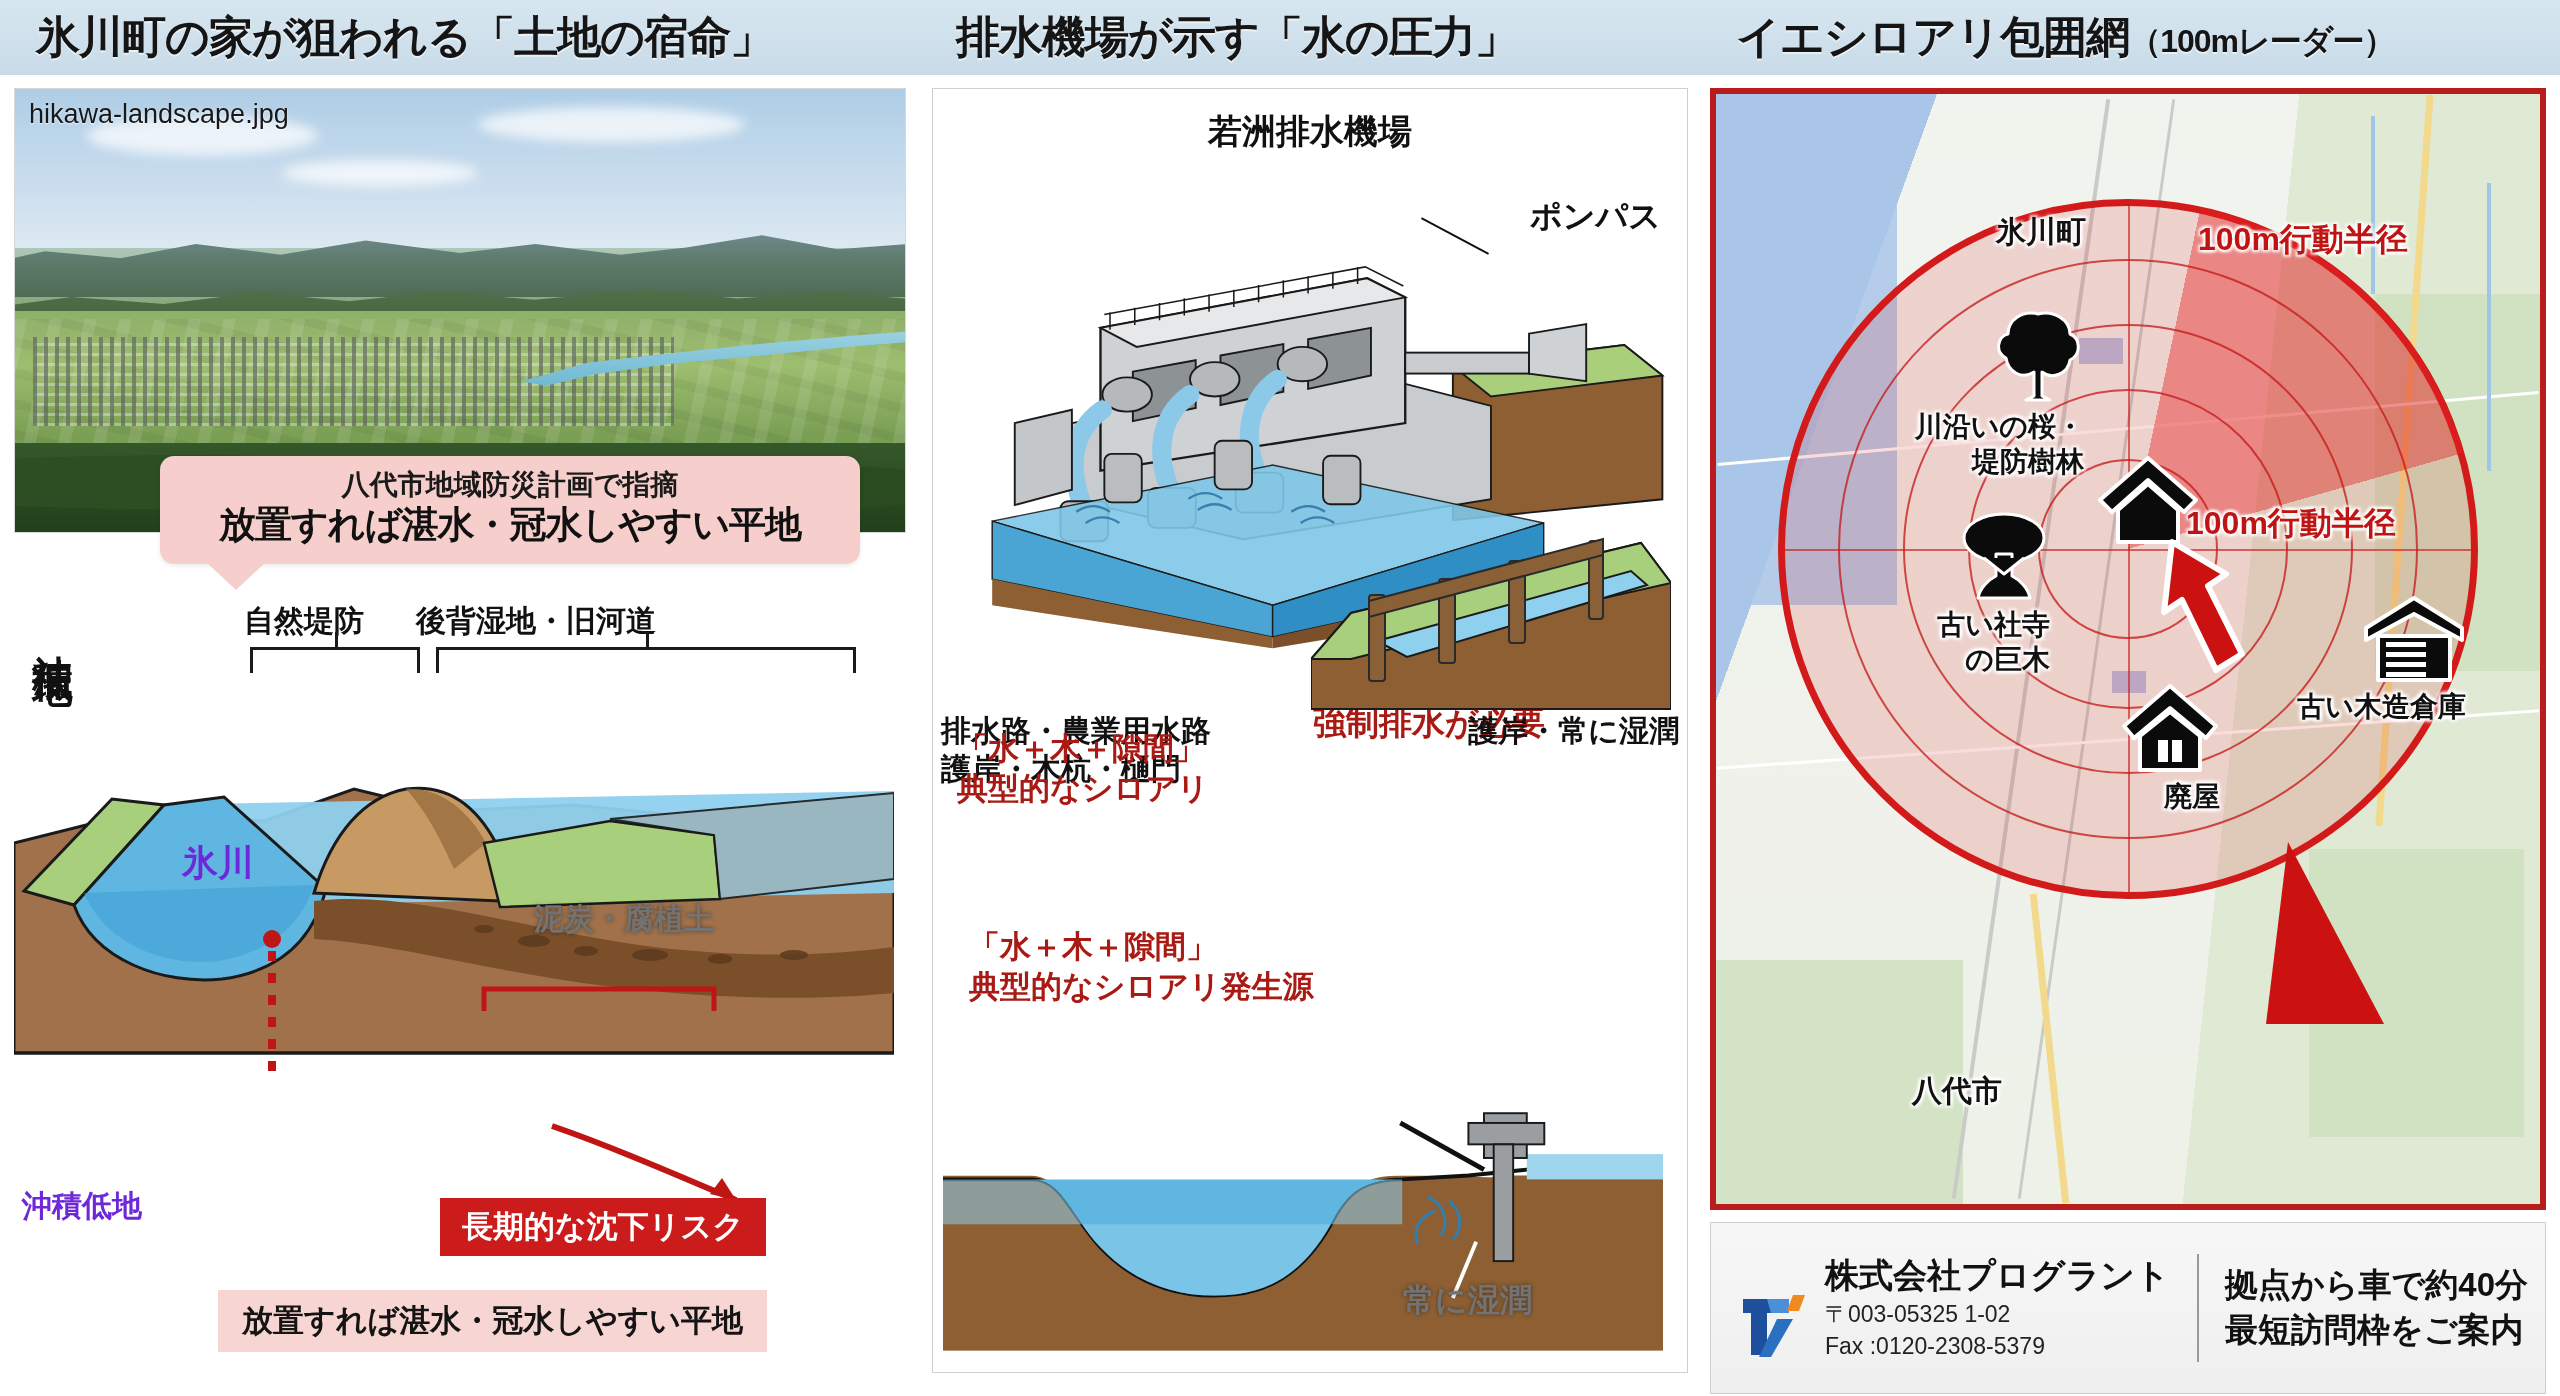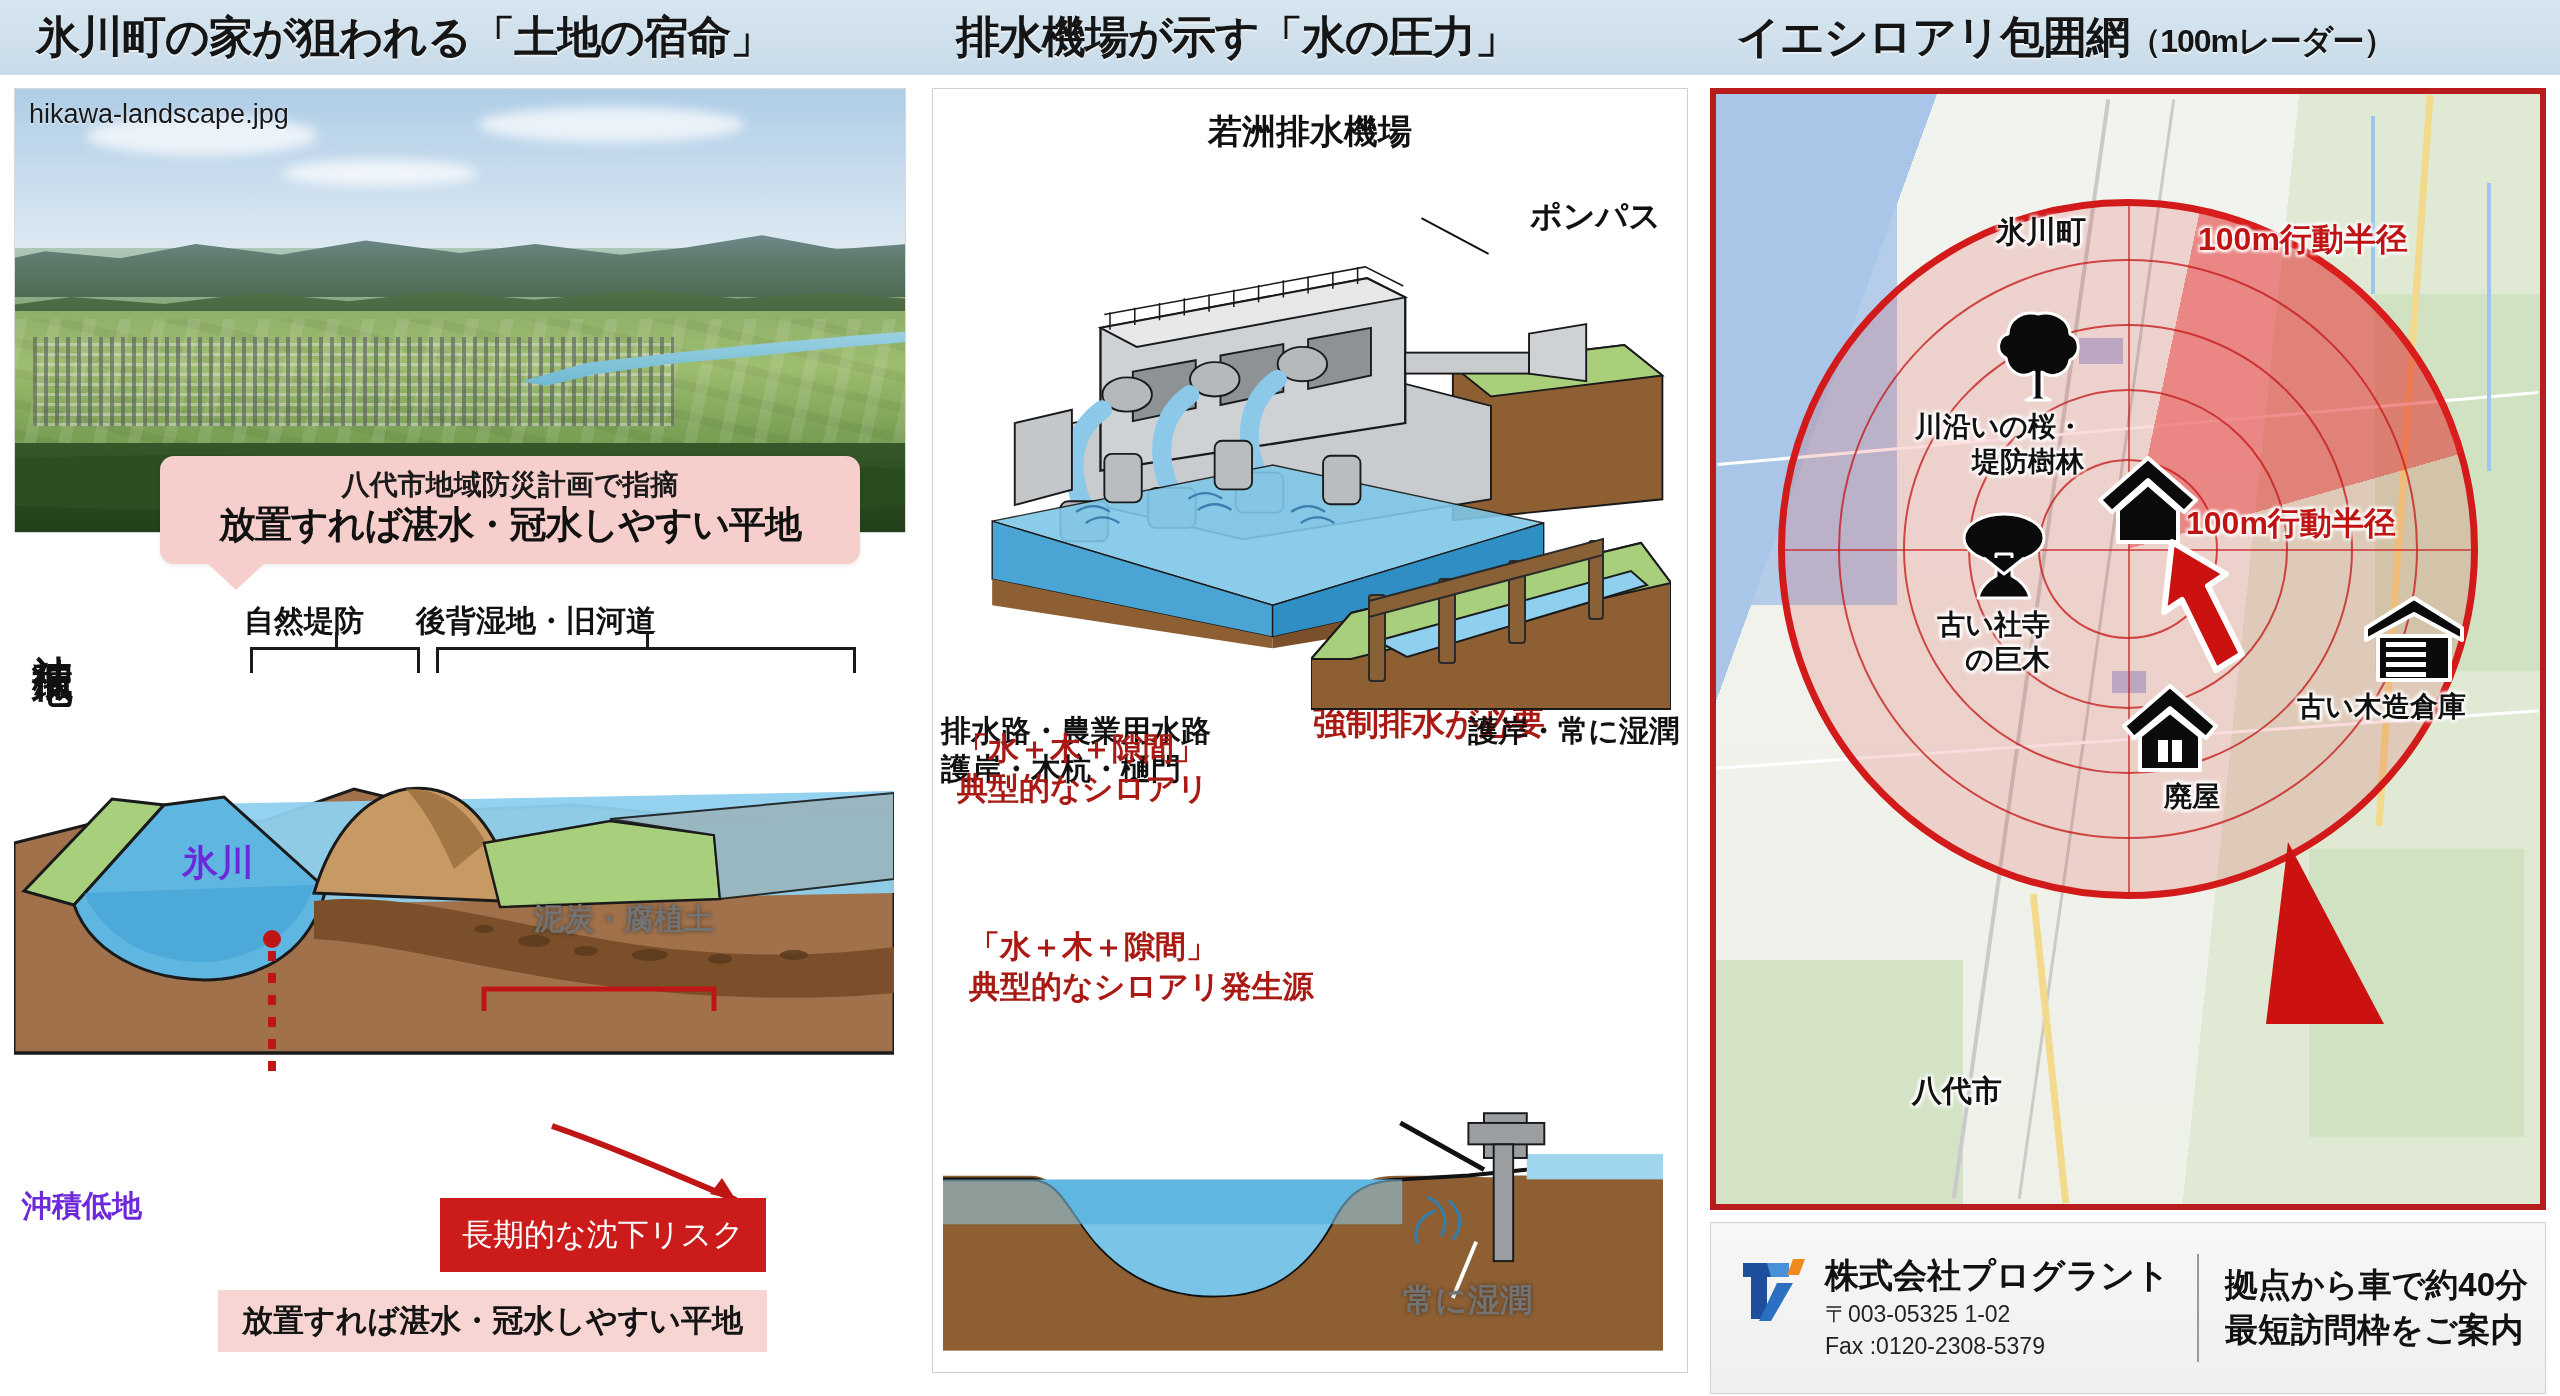--- a/index.html
+++ b/index.html
@@ -101,21 +101,21 @@
   .brackets { position: absolute; left: 236px; top: 46px; width: 636px; height: 34px; }
   .brk { position:absolute; border: 3px solid #1a1a1a; border-bottom: none; height: 26px; }
   .brk .stem{position:absolute;left:50%;top:-18px;width:3px;height:18px;background:#1a1a1a;}
   .brk.a { left: 0; width: 170px; }
   .brk.b { left: 186px; width: 420px; }
 
   .xsec { position: absolute; left: 0; top: 92px; width: 880px; height: 400px; }
 
   .badge-red {
     position: absolute; background: #cc1b1b; color: #fff;
-    font-size: 31px; font-weight: normal; padding: 16px 22px; letter-spacing: 0px;
+    font-size: 31px; font-weight: bold; padding: 8px 22px; letter-spacing: 0px;
     white-space: nowrap;
   }
   .badge-pink {
     position: absolute; background: #f7d5d2; color: #141414;
     font-size: 31px; font-weight: bold; padding: 10px 24px; white-space: nowrap;
   }
   .label-plain {
     position: absolute; font-size: 30px; font-weight: bold; color: #6d28d9; white-space:nowrap;
   }
   .label-white {
@@ -175,21 +175,21 @@
   .map-red { position:absolute; font-size: 32px; font-weight: bold; color:#c01414;
     text-shadow: -2px -2px 3px #fff, 2px -2px 3px #fff, -2px 2px 3px #fff, 2px 2px 3px #fff; white-space:nowrap;}
 
   .alert-box { position:absolute; right: 14px; bottom: 14px; width: 420px;
     background:#cc1111; color:#fff; text-align:center; padding: 10px 8px 14px 8px; }
   .alert-box .t1 { font-size: 26px; font-weight: bold; }
   .alert-box .t2 { font-size: 40px; font-weight: bold; letter-spacing: 1px; }
 
   .footer-card { position:relative; margin-top: 12px; height: 172px; border:1px solid #cfcfcf;
     background: linear-gradient(180deg,#f7f7f7 0%, #efefef 100%); display:flex; align-items:center; }
-  .f-left { display:flex; align-items:flex-start; padding-left: 26px; width: 460px; }
+  .f-left { display:flex; align-items:flex-end; padding-left: 26px; width: 460px; }
   .f-logo { width: 74px; height: 74px; margin-right: 14px; flex:none;}
   .f-name { font-size: 34px; font-weight: bold; color:#111; white-space:nowrap;}
   .f-small { font-size: 23px; color:#222; line-height:1.38; white-space:nowrap;}
   .f-div { width:2px; height:108px; background:#9a9a9a; margin: 0 26px; }
   .f-right { font-size: 33px; font-weight: bold; color:#111; line-height:1.35; white-space:nowrap;}
 </style>
 </head>
 <body>
 
 <div class="page">

